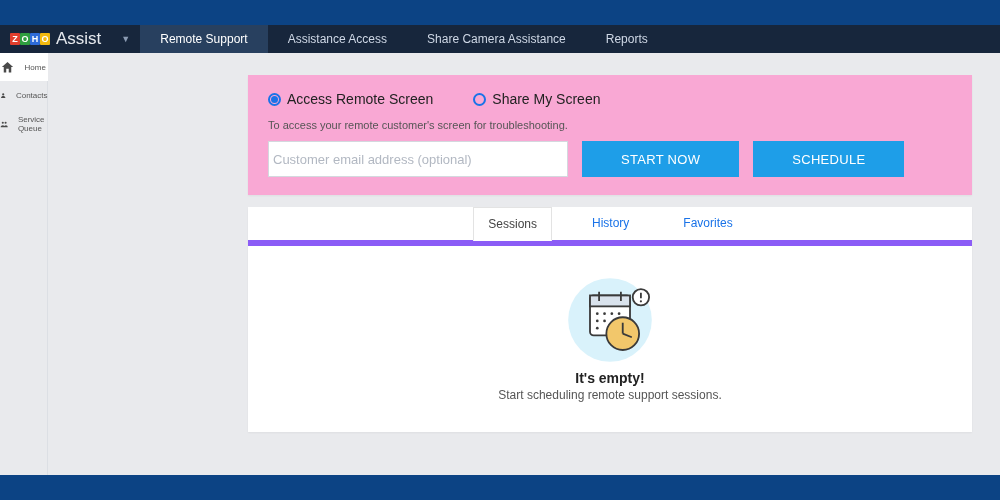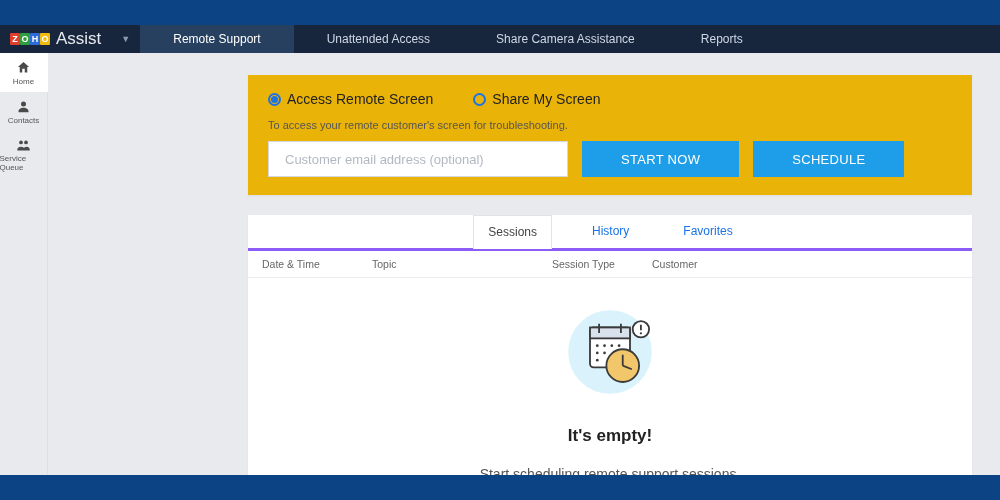--- a/index.html
+++ b/index.html
@@ -6,69 +6,69 @@
 body{font-family:Arial,Helvetica,sans-serif;background:#0c4384;width:1000px;height:500px;overflow:hidden;font-size:13px}
 .frame{position:absolute;top:25px;left:0;right:0;bottom:25px;background:#e9eaed;display:flex;flex-direction:column}
 .topbar{height:28px;background:#17263c;display:flex;align-items:center;color:#fff;font-size:12px}
 .brand{display:flex;align-items:center;padding:0 10px;gap:6px;font-weight:600}
 .brand-logo{display:flex;gap:0}
 .brand-logo span{display:inline-block;width:10px;height:12px;font-size:9px;font-weight:700;line-height:12px;text-align:center;color:#fff;border-radius:1px}
 .z1{background:#e03e2d}.o{background:#2e9e3f}.h{background:#2d6bd8}.o2{background:#f2b90f}
 .brand-text{font-size:17px;font-weight:400;color:#e6e9ee}
 .caret{color:#8b9bb3;font-size:9px;margin:0 10px}
 .tabs{display:flex;height:100%}
-.tab{padding:0 33px;display:flex;align-items:center;color:#cfd8e6;font-size:12px;cursor:pointer}
+.tab{padding:0 20px;display:flex;align-items:center;color:#cfd8e6;font-size:12px;cursor:pointer}
 .tab.active{background:#28405f;color:#fff}
 .body{flex:1;display:flex;min-height:0}
 .sidebar{width:48px;background:#e9eaed;display:flex;flex-direction:column;align-items:center;border-right:1px solid #dcdfe4}
-.sb-item{width:48px;padding:7px 0 6px;display:flex;flex-direction:column;align-items:center;gap:2px;font-size:8px;color:#555;cursor:pointer}
+.sb-item{width:48px;padding:7px 0 6px;display:flex;flex-direction:row;align-items:center;gap:10px;font-size:8px;color:#555;cursor:pointer}
 .sb-item.selected{background:#fff}
 .sb-item svg{width:15px;height:15px;fill:#4a4a4a}
 .content{flex:1;padding:22px 28px 0 200px;overflow:hidden;color:#222}
-.card{background:#eab308;padding:16px 20px 18px;box-shadow:0 1px 2px rgba(0,0,0,.05);margin-bottom:20px}
+.card{background:#f9a8d4;padding:16px 20px 18px;box-shadow:0 1px 2px rgba(0,0,0,.05);margin-bottom:12px}
 .radio-row{display:flex;gap:40px;align-items:center;margin-bottom:12px}
 .radio-opt{display:flex;align-items:center;gap:6px;font-size:14px;color:#222;cursor:pointer}
 .radio{width:13px;height:13px;border:2px solid #1a73e8;border-radius:50%;display:flex;align-items:center;justify-content:center}
 .radio.checked::after{content:"";width:7px;height:7px;background:#1a73e8;border-radius:50%;display:block}
 .helper{font-size:11px;color:#555;margin-bottom:10px}
 .input-row{display:flex;gap:14px;align-items:center}
-.input-row input{width:300px;height:36px;border:1px solid #d4d8de;padding:0 16px;font-size:13px;color:#333}
+.input-row input{width:300px;height:36px;border:1px solid #d4d8de;padding:0 4px;font-size:13px;color:#333}
 .input-row input::placeholder{color:#b2b8c2}
 .btn{height:36px;padding:0 39px;border:none;color:#fff;font-size:13px;font-weight:500;letter-spacing:.3px;cursor:pointer}
 .btn.primary{background:#1e9ee8}
 .btn.sched{background:#1e9ee8}
 .card2{background:#fff;box-shadow:0 1px 2px rgba(0,0,0,.05)}
-.subtabs{display:flex;justify-content:center;border-bottom:3px solid #8b5cf6;gap:26px}
+.subtabs{display:flex;justify-content:center;border-bottom:6px solid #8b5cf6;gap:26px}
 .subtab{padding:9px 14px;font-size:12px;color:#1a73e8;cursor:pointer}
 .subtab.active{border:1px solid #e3e3e3;border-bottom:1px solid #fff;margin-bottom:-1px;background:#fff;color:#444}
 .table-head{display:flex;padding:7px 14px;font-size:10.5px;color:#666;border-bottom:1px solid #ececec}
 .th1{flex:0 0 110px}.th2{flex:0 0 180px}.th3{flex:0 0 100px}.th4{flex:1}
 .empty{display:flex;flex-direction:column;align-items:center;padding:24px 0 30px;text-align:center}
 .empty svg{width:110px;height:100px}
-.empty h3{margin-top:24px;font-size:17px;color:#222}
-.empty p{font-size:14px;color:#555;margin-top:20px}
+.empty h3{margin-top:0;font-size:14px;color:#222}
+.empty p{font-size:12px;color:#555;margin-top:2px}
 </style>
 </head>
 <body>
 
 <div class="frame">
   <div class="topbar">
     <div class="brand">
       <span class="brand-logo">
         <span class="z1">Z</span>
           <span class="o">O</span>
           <span class="h">H</span>
           <span class="o2">O</span>
       </span>
       <span class="brand-text">Assist</span>
     </div>
     <span class="caret">▼</span>
     <div class="tabs">
       <div class="tab active">Remote Support</div>
-      <div class="tab">Unattended Access</div>
+      <div class="tab">Assistance Access</div>
       <div class="tab">Share Camera Assistance</div>
       <div class="tab">Reports</div>
     </div>
   </div>
 
   <div class="body">
     <div class="sidebar">
       <div class="sb-item selected">
         <svg viewBox="0 0 24 24">
             <path d="M12 3l9 8h-3v9h-4v-6H10v6H6v-9H3z"></path>
@@ -111,26 +111,20 @@
           <button class="btn sched">SCHEDULE</button>
         </div>
       </div>
 
       <div class="card2">
         <div class="subtabs">
           <div class="subtab active">Sessions</div>
           <div class="subtab">History</div>
           <div class="subtab">Favorites</div>
         </div>
-        <div class="table-head">
-          <div class="th1">Date &amp; Time</div>
-          <div class="th2">Topic</div>
-          <div class="th3">Session Type</div>
-          <div class="th4">Customer</div>
-        </div>
         <div class="empty">
           <svg viewBox="0 0 120 110">
             <circle cx="60" cy="55" r="46" fill="#d9f2fb"></circle>
             <rect x="38" y="28" width="44" height="44" rx="4" fill="#fff" stroke="#3a3a3a" stroke-width="2"></rect>
             <rect x="38" y="28" width="44" height="12" fill="#d9e2ec" stroke="#3a3a3a" stroke-width="2"></rect>
             <line x1="48" y1="24" x2="48" y2="34" stroke="#3a3a3a" stroke-width="2"></line>
             <line x1="72" y1="24" x2="72" y2="34" stroke="#3a3a3a" stroke-width="2"></line>
             <g fill="#3a3a3a">
                 <circle cx="46" cy="48" r="1.5"></circle>
                 <circle cx="54" cy="48" r="1.5"></circle>

